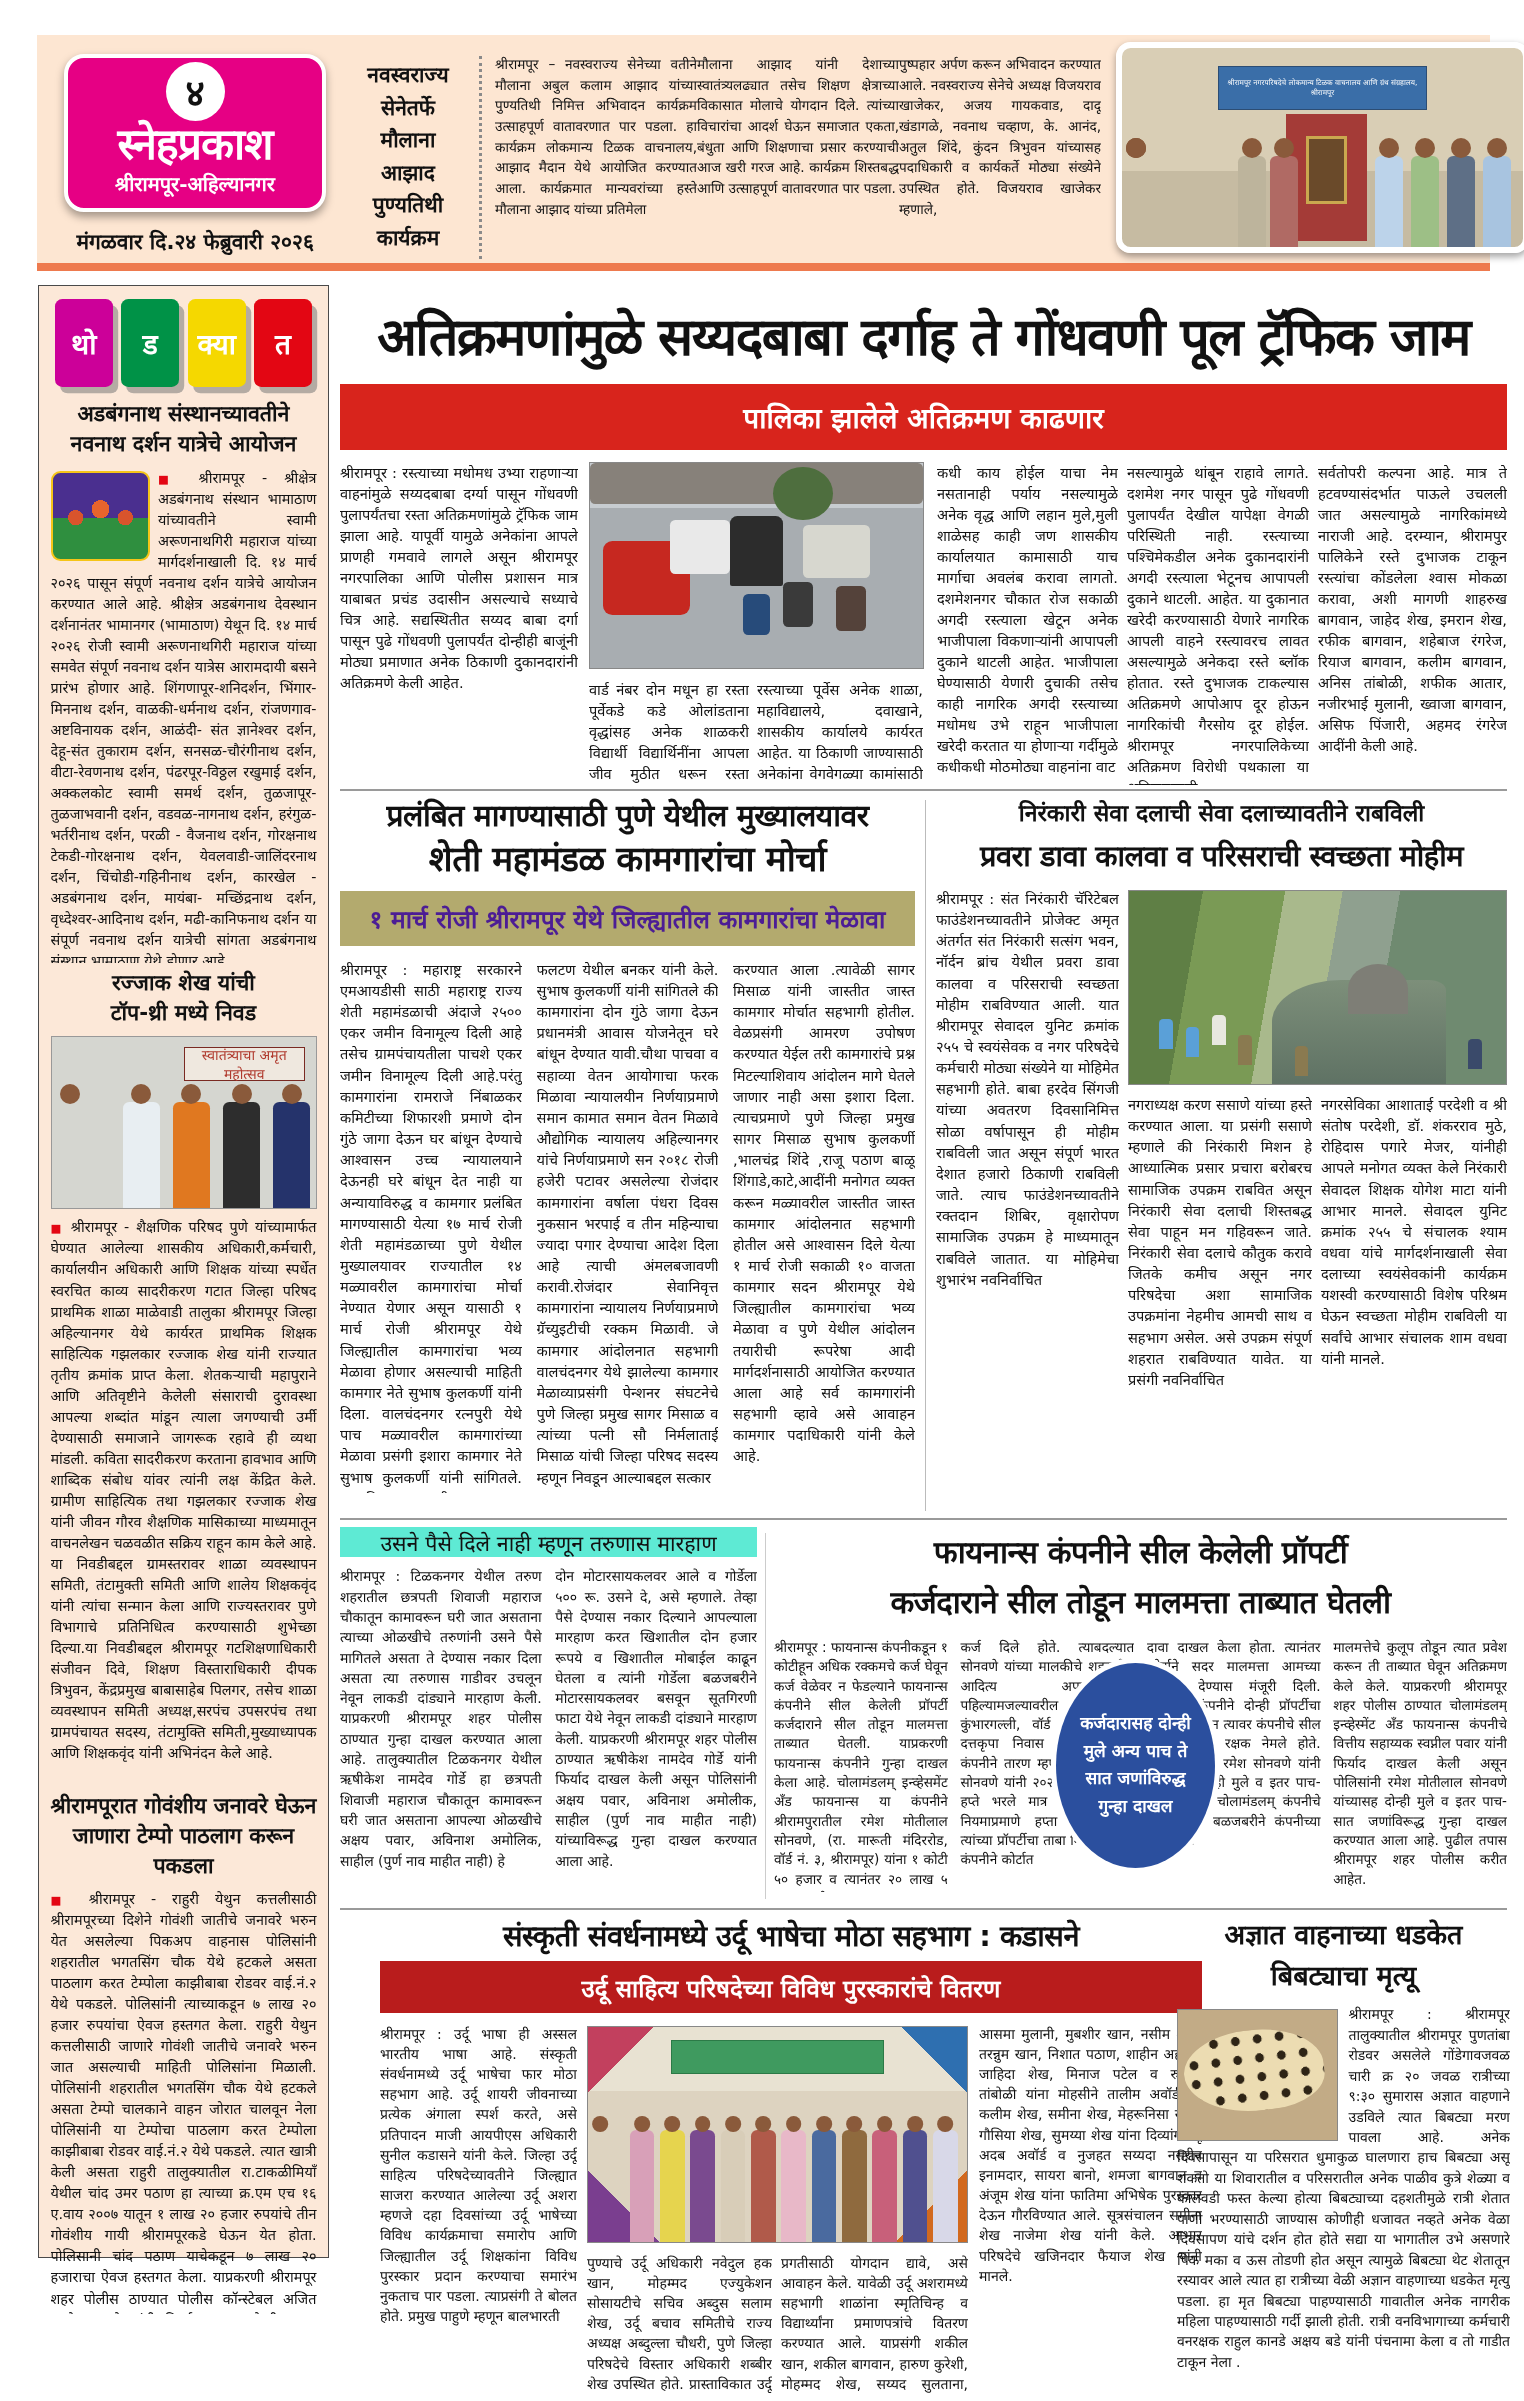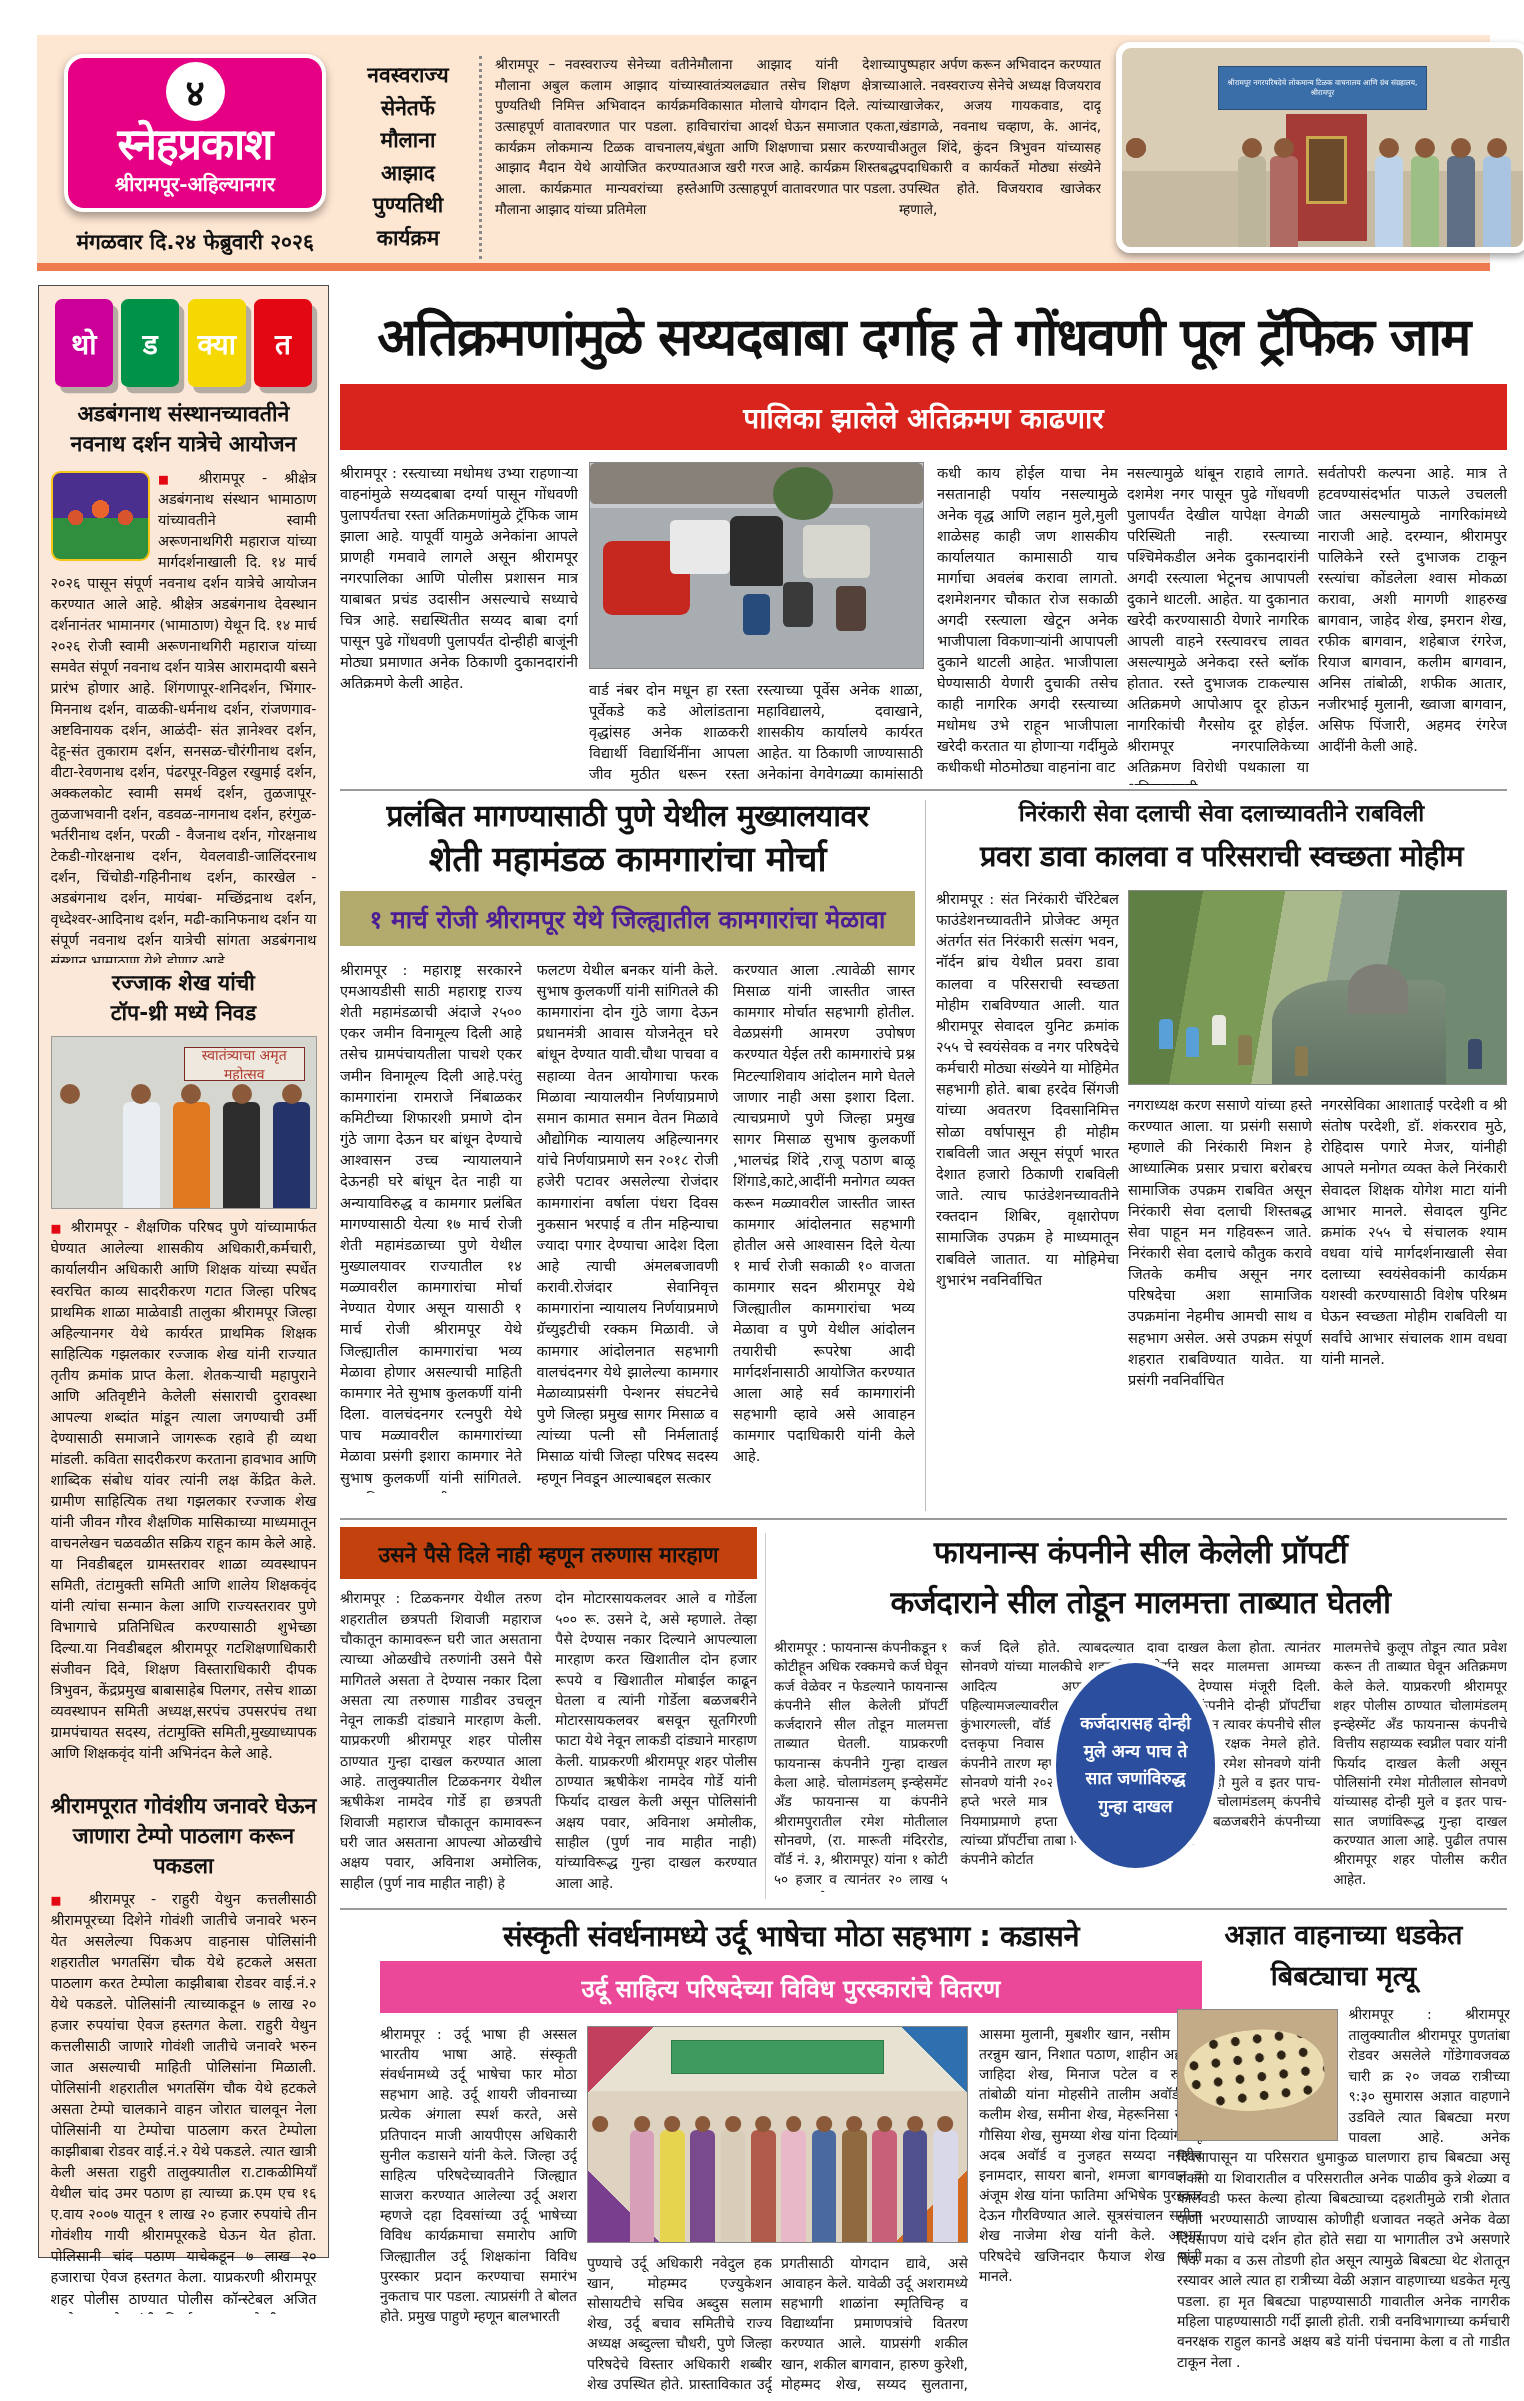--- a/index.html
+++ b/index.html
@@ -118,39 +118,39 @@
            background:linear-gradient(100deg,#5f7f45 0 18%,#7a9a55 18% 38%,#a9b98c 38% 52%,#8fa08f 52% 66%,#6f8a70 66% 100%);overflow:hidden;}
   .canal{position:absolute;left:38%;top:46%;width:46%;height:54%;background:linear-gradient(#7d8f7a,#5f7264);border-radius:40% 10% 0 0;}
   .arch{position:absolute;left:58%;top:38%;width:16%;height:26%;background:#7e7e76;border-radius:50% 50% 0 0;}
   .sevadar{position:absolute;width:13.6px;height:30px;border-radius:4.2px 4.2px 0 0;background:#5aa0d8;}
   #n-colB{left:192px;top:206px;width:184px;height:416px;}
   #n-colC{left:385px;top:206px;width:186px;height:416px;}
 
   
   #hr2{left:340px;top:1518px;width:1167px;}
   #marahan{left:340px;top:1527px;width:417px;}
-  #mh-head{height:52px;background:#c2410c;font-size:21.4px;font-weight:bold;white-space:nowrap;}
+  #mh-head{height:30px;background:#5eead4;font-size:21.4px;font-weight:normal;white-space:nowrap;}
   #mh-cols{display:flex;gap:13.6px;margin-top:9.4px;height:316px;}
   #mh-cols .col{flex:1;font-size:14px;line-height:1.45;text-align:justify;overflow:hidden;}
 
   
   #finance{left:774px;top:1527px;width:733px;}
   .f-h{font-size:31px;font-weight:bold;text-align:center;line-height:1.62;letter-spacing:-0.5px;white-space:nowrap;}
   #f-body{position:relative;margin-top:10.5px;height:254px;display:flex;gap:12.6px;font-size:13.6px;line-height:1.42;}
   #f-body .col{flex:1;text-align:justify;overflow:hidden;}
   #f-oval{position:absolute;left:282px;top:25px;width:159px;height:205px;background:#2b4f9e;border-radius:50%;
           color:#ffffff;font-size:17.3px;font-weight:bold;line-height:1.6;display:flex;align-items:center;
           justify-content:center;text-align:center;padding:13.6px 15.7px;z-index:2;
           box-shadow:0 0 0 5.2px #ffffff;}
 
   
   #hr3{left:340px;top:1908px;width:1167px;}
   #urdu{left:340px;top:1915px;width:822px;margin-left:40px;}
   .u-head{font-size:29px;font-weight:bold;text-align:center;letter-spacing:-0.5px;white-space:nowrap;}
-  #u-banner{margin-top:7.3px;height:52px;background:#ec4899;color:#ffffff;font-size:24px;font-weight:bold;}
+  #u-banner{margin-top:7.3px;height:52px;background:#b91c1c;color:#ffffff;font-size:24px;font-weight:bold;}
   #u-body{position:relative;margin-top:10.5px;height:369px;font-size:14px;line-height:1.44;}
   #u-body .ucol{position:absolute;text-align:justify;overflow:hidden;}
   #u-col1{left:0;top:0;width:197px;height:369px;}
   #u-photo{position:absolute;left:207px;top:2.1px;width:381px;height:217px;border:0.5px solid #888;overflow:hidden;
     background:
       linear-gradient(135deg,#c2405e 0 11%,transparent 11%),
       linear-gradient(225deg,#2e6fb0 0 11%,transparent 11%),
       linear-gradient(45deg,#7a3e8f 0 12%,transparent 12%),
       linear-gradient(315deg,#d2691e 0 12%,transparent 12%),
       linear-gradient(#e8e2d2 0 30%, #ddd3c0 30% 100%);}

